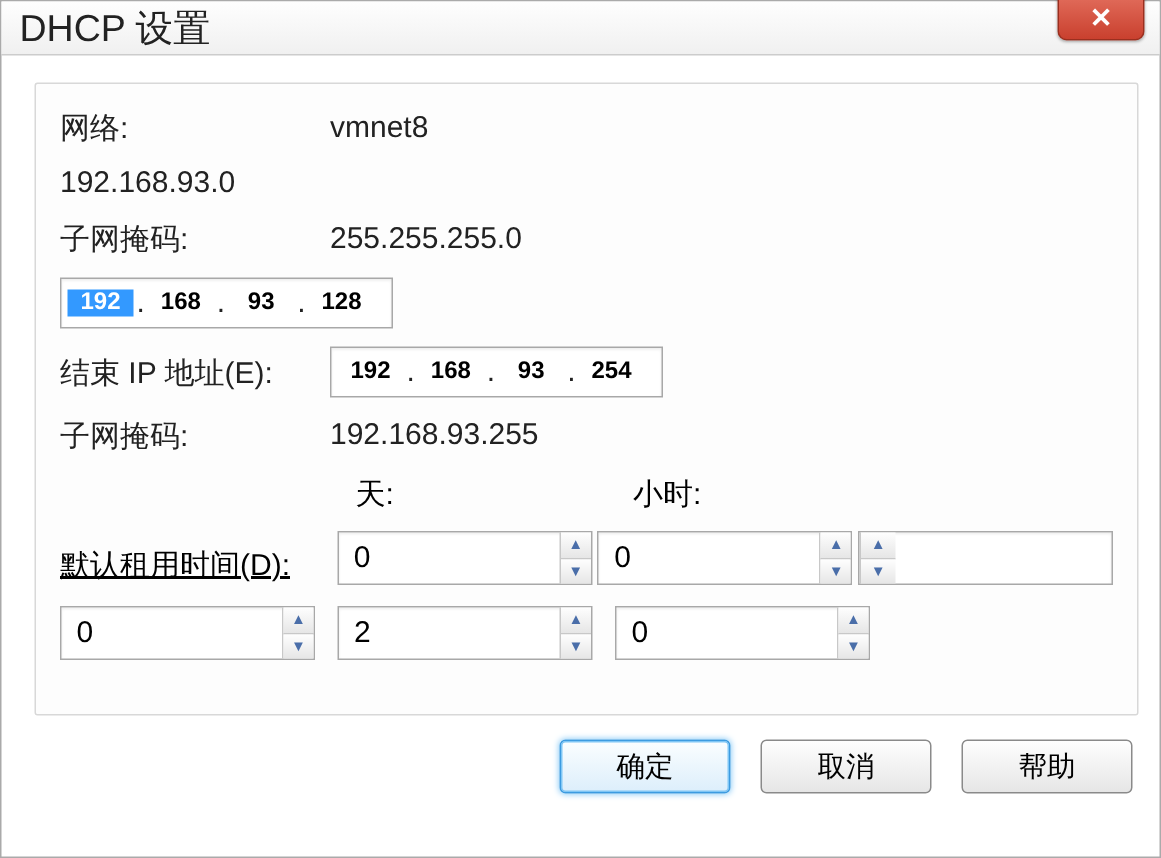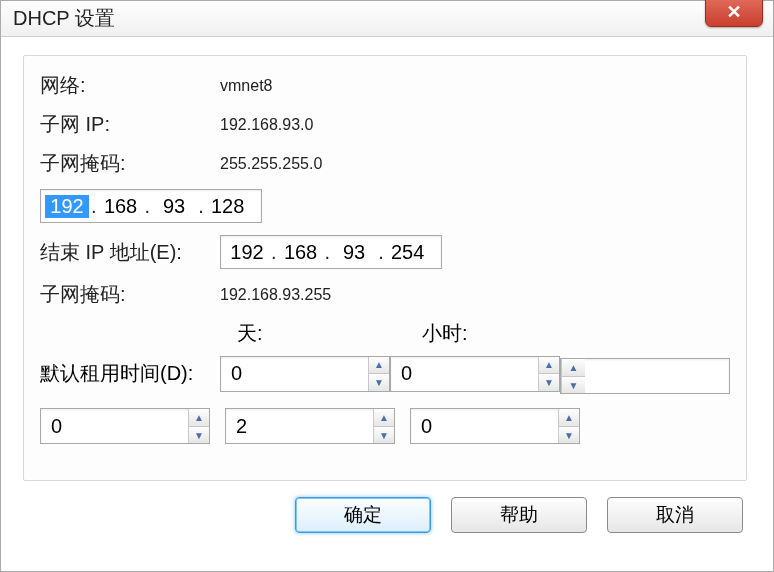--- a/index.html
+++ b/index.html
@@ -21,21 +21,21 @@
     .titlebar {
       height: 36px;
       background: linear-gradient(to bottom, #fefefe, #f0f0f0);
       border-bottom: 1px solid #ccc;
       display: flex;
       align-items: center;
       padding-left: 12px;
       position: relative;
     }
     .title-text {
-      font-size: 20px;
+      font-size: 25px;
       color: #222;
     }
     .close-btn {
       position: absolute;
       right: 10px;
       top: -4px;
       width: 58px;
       height: 30px;
       background: linear-gradient(to bottom, #e16b5a, #c9402e);
       border: 1px solid #9a2f1f;
@@ -43,82 +43,84 @@
       display: flex;
       align-items: center;
       justify-content: center;
       color: #fff;
       font-size: 18px;
       font-weight: bold;
       cursor: pointer;
       box-shadow: 0 1px 2px rgba(0,0,0,.3);
     }
     .body {
-      padding: 18px 26px 14px 22px;
+      padding: 18px 14px 14px 22px;
     }
     .panel {
       border: 1px solid #d8d8d8;
       border-radius: 2px;
       padding: 16px 16px 22px 16px;
       background: #fdfdfd;
     }
     .row {
       display: flex;
       align-items: center;
       margin-bottom: 12px;
       font-size: 20px;
       color: #222;
     }
     .row .label {
       width: 180px;
       flex-shrink: 0;
     }
     .row .val {
-      font-size: 16px;
+      font-size: 20px;
     }
     
     .ip-box {
       display: inline-flex;
       align-items: center;
       border: 1px solid #a8a8a8;
       background: #fff;
       height: 34px;
       padding: 0 4px;
       box-shadow: inset 0 1px 2px rgba(0,0,0,.08);
       width: 222px;
       font-size: 20px;
     }
     .oct {
       width: 44px;
       border: none;
       outline: none;
       text-align: center;
-      font-size: 20px;
+      font-size: 16px;
       background: transparent;
+      font-weight: bold;
     }
     .oct.sel {
       background: #3399ff;
       color: #fff;
     }
     .dot { padding: 0 2px; }
     
     .time-labels {
       display: flex;
       margin-top: 10px;
       margin-bottom: 6px;
       font-size: 20px;
     }
     .time-labels .label { width: 197px; }
     .tcol { width: 185px; }
     .tcol:last-child { width: 170px; }
     .lease-row {
       display: flex;
-      align-items: center;
+      align-items: flex-end;
       margin-bottom: 14px;
       font-size: 20px;
+      text-decoration: underline;
     }
     .lease-row .label { width: 197px; }
     .spinner {
       display: inline-flex;
       align-items: stretch;
       border: 1px solid #a8a8a8;
       background: #fff;
       height: 36px;
       width: 170px;
       box-shadow: inset 0 1px 2px rgba(0,0,0,.08);
@@ -150,21 +152,21 @@
     .spin-btns div:first-child { border-bottom: 1px solid #c8c8c8; }
     
     .btn-row {
       display: flex;
       justify-content: flex-end;
       gap: 20px;
       margin-top: 16px;
       padding-right: 4px;
     }
     .btn {
-      width: 136px;
+      width: 114px;
       height: 36px;
       font-size: 19px;
       border: 1px solid #8a8a8a;
       border-radius: 4px;
       background: linear-gradient(to bottom,#fefefe,#e6e6e6);
       cursor: pointer;
       display: flex;
       align-items: center;
       justify-content: center;
     }
@@ -187,21 +189,20 @@
 
   <div class="body">
     <div class="panel">
 
       <div class="row">
         <span class="label">网络:</span>
         <span class="val">vmnet8</span>
       </div>
 
       <div class="row">
-        <span class="label">子网 IP:</span>
         <span class="val">192.168.93.0</span>
       </div>
 
       <div class="row">
         <span class="label">子网掩码:</span>
         <span class="val">255.255.255.0</span>
       </div>
 
       <div class="row">
         <span class="ip-box">
@@ -296,17 +297,17 @@
               <div>▼</div>
             </span>
           </span>
         </span>
       </div>
 
     </div>
 
     <div class="btn-row">
       <div class="btn default">确定</div>
+      <div class="btn">取消</div>
       <div class="btn">帮助</div>
-      <div class="btn">取消</div>
     </div>
   </div>
 </div>
 
 </body></html>

